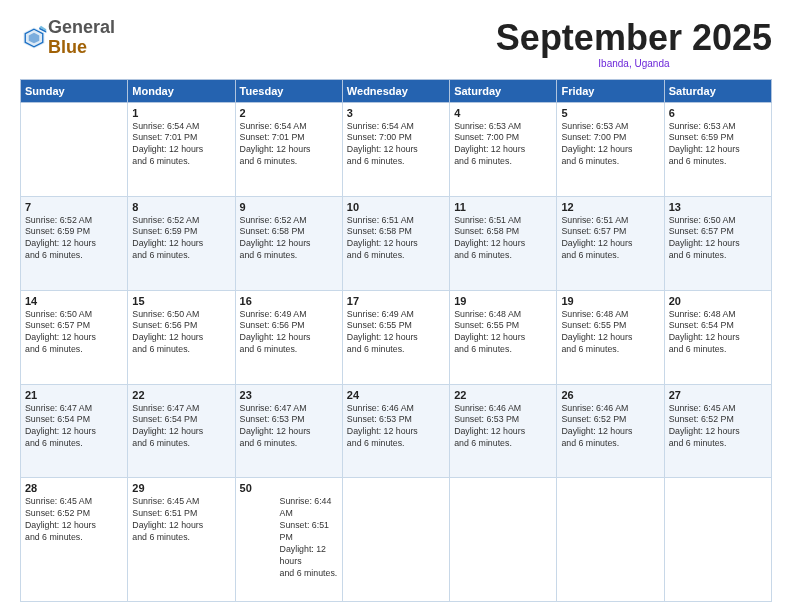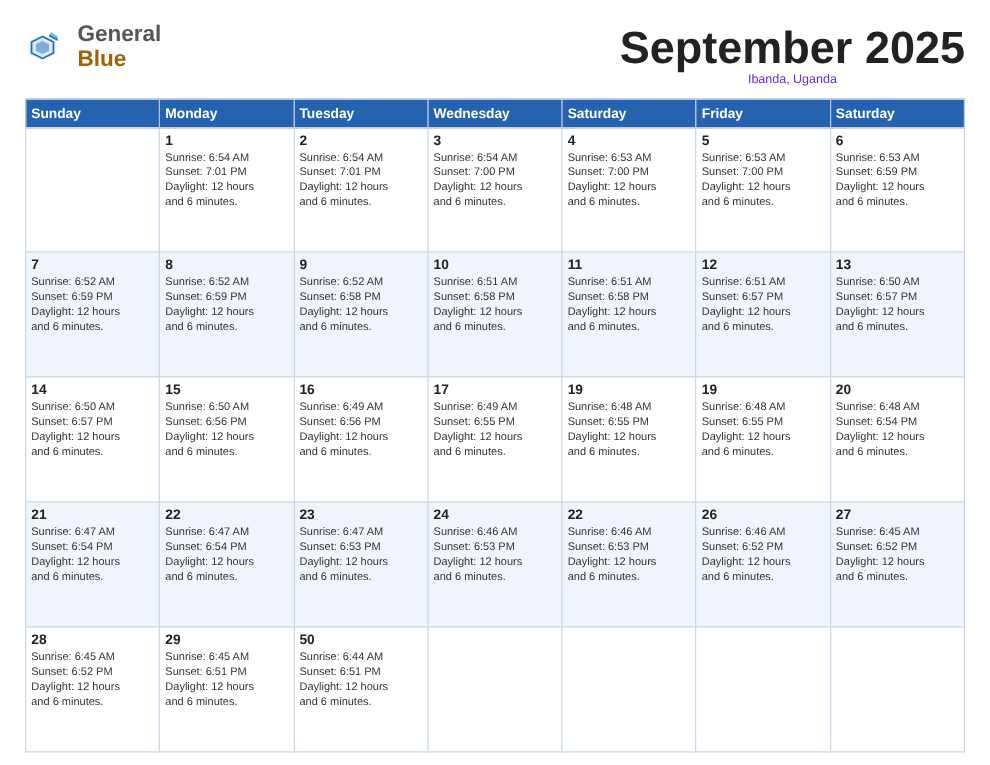--- a/index.html
+++ b/index.html
@@ -19,21 +19,21 @@
     }
     .header {
       display: flex;
       justify-content: space-between;
       align-items: flex-start;
       margin-bottom: 10px;
     }
     .logo {
       display: flex;
       align-items: center;
-      gap: 14px;
+      gap: 0;
     }
     .logo-text {
       font-size: 18px;
       font-weight: bold;
       line-height: 1.1;
     }
     .logo-general { color: #555; }
     .logo-blue { color: #a16207; }
     .logo-icon {
       width: 28px;
@@ -336,21 +336,21 @@
           </td>
           <td>
             <div class="day-num">29</div>
             <div class="day-info" style="white-space: pre-line;">Sunrise: 6:45 AM
 Sunset: 6:51 PM
 Daylight: 12 hours
 and 6 minutes.</div>
           </td>
           <td>
             <div class="day-num">50</div>
-            <div class="day-info" style="white-space: pre-line;">Sunrise: 6:44 AM
+            <div class="day-info" style="white-space: pre-line; margin-left: 40px;">Sunrise: 6:44 AM
 Sunset: 6:51 PM
 Daylight: 12 hours
 and 6 minutes.</div>
           </td>
           <td class="empty"></td>
           <td class="empty"></td>
           <td class="empty"></td>
           <td class="empty"></td>
         </tr>
       </tbody>

